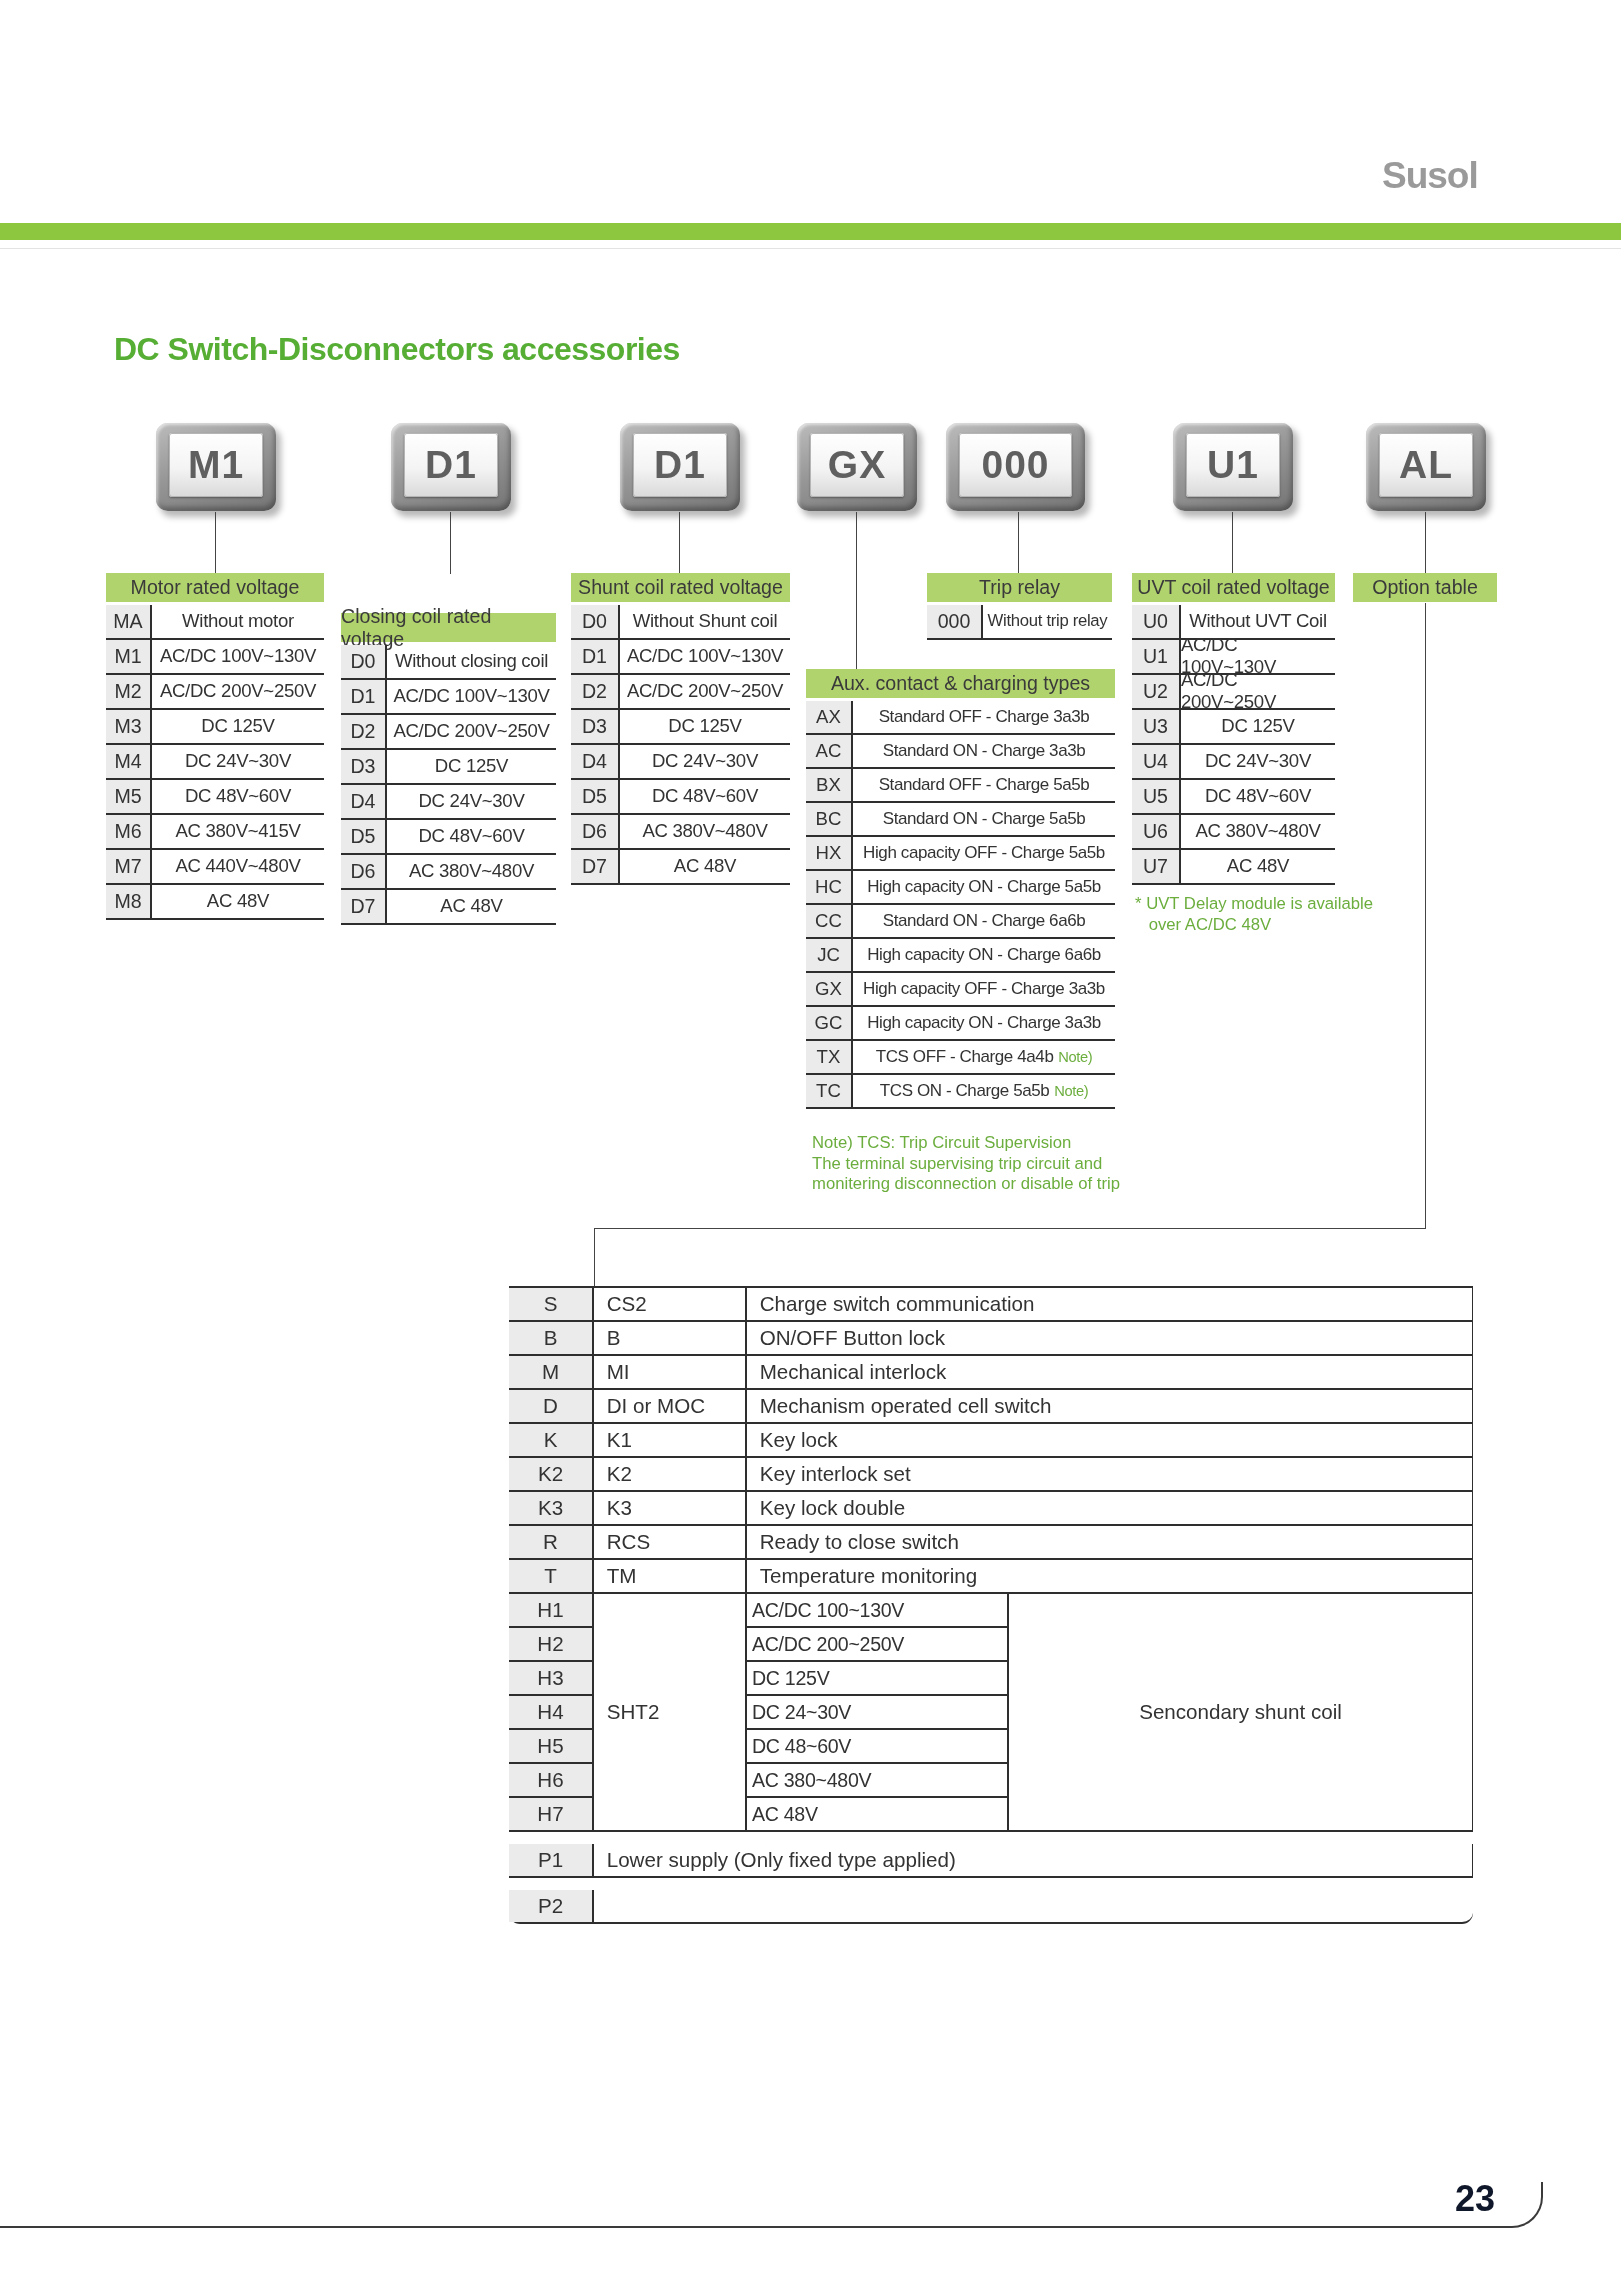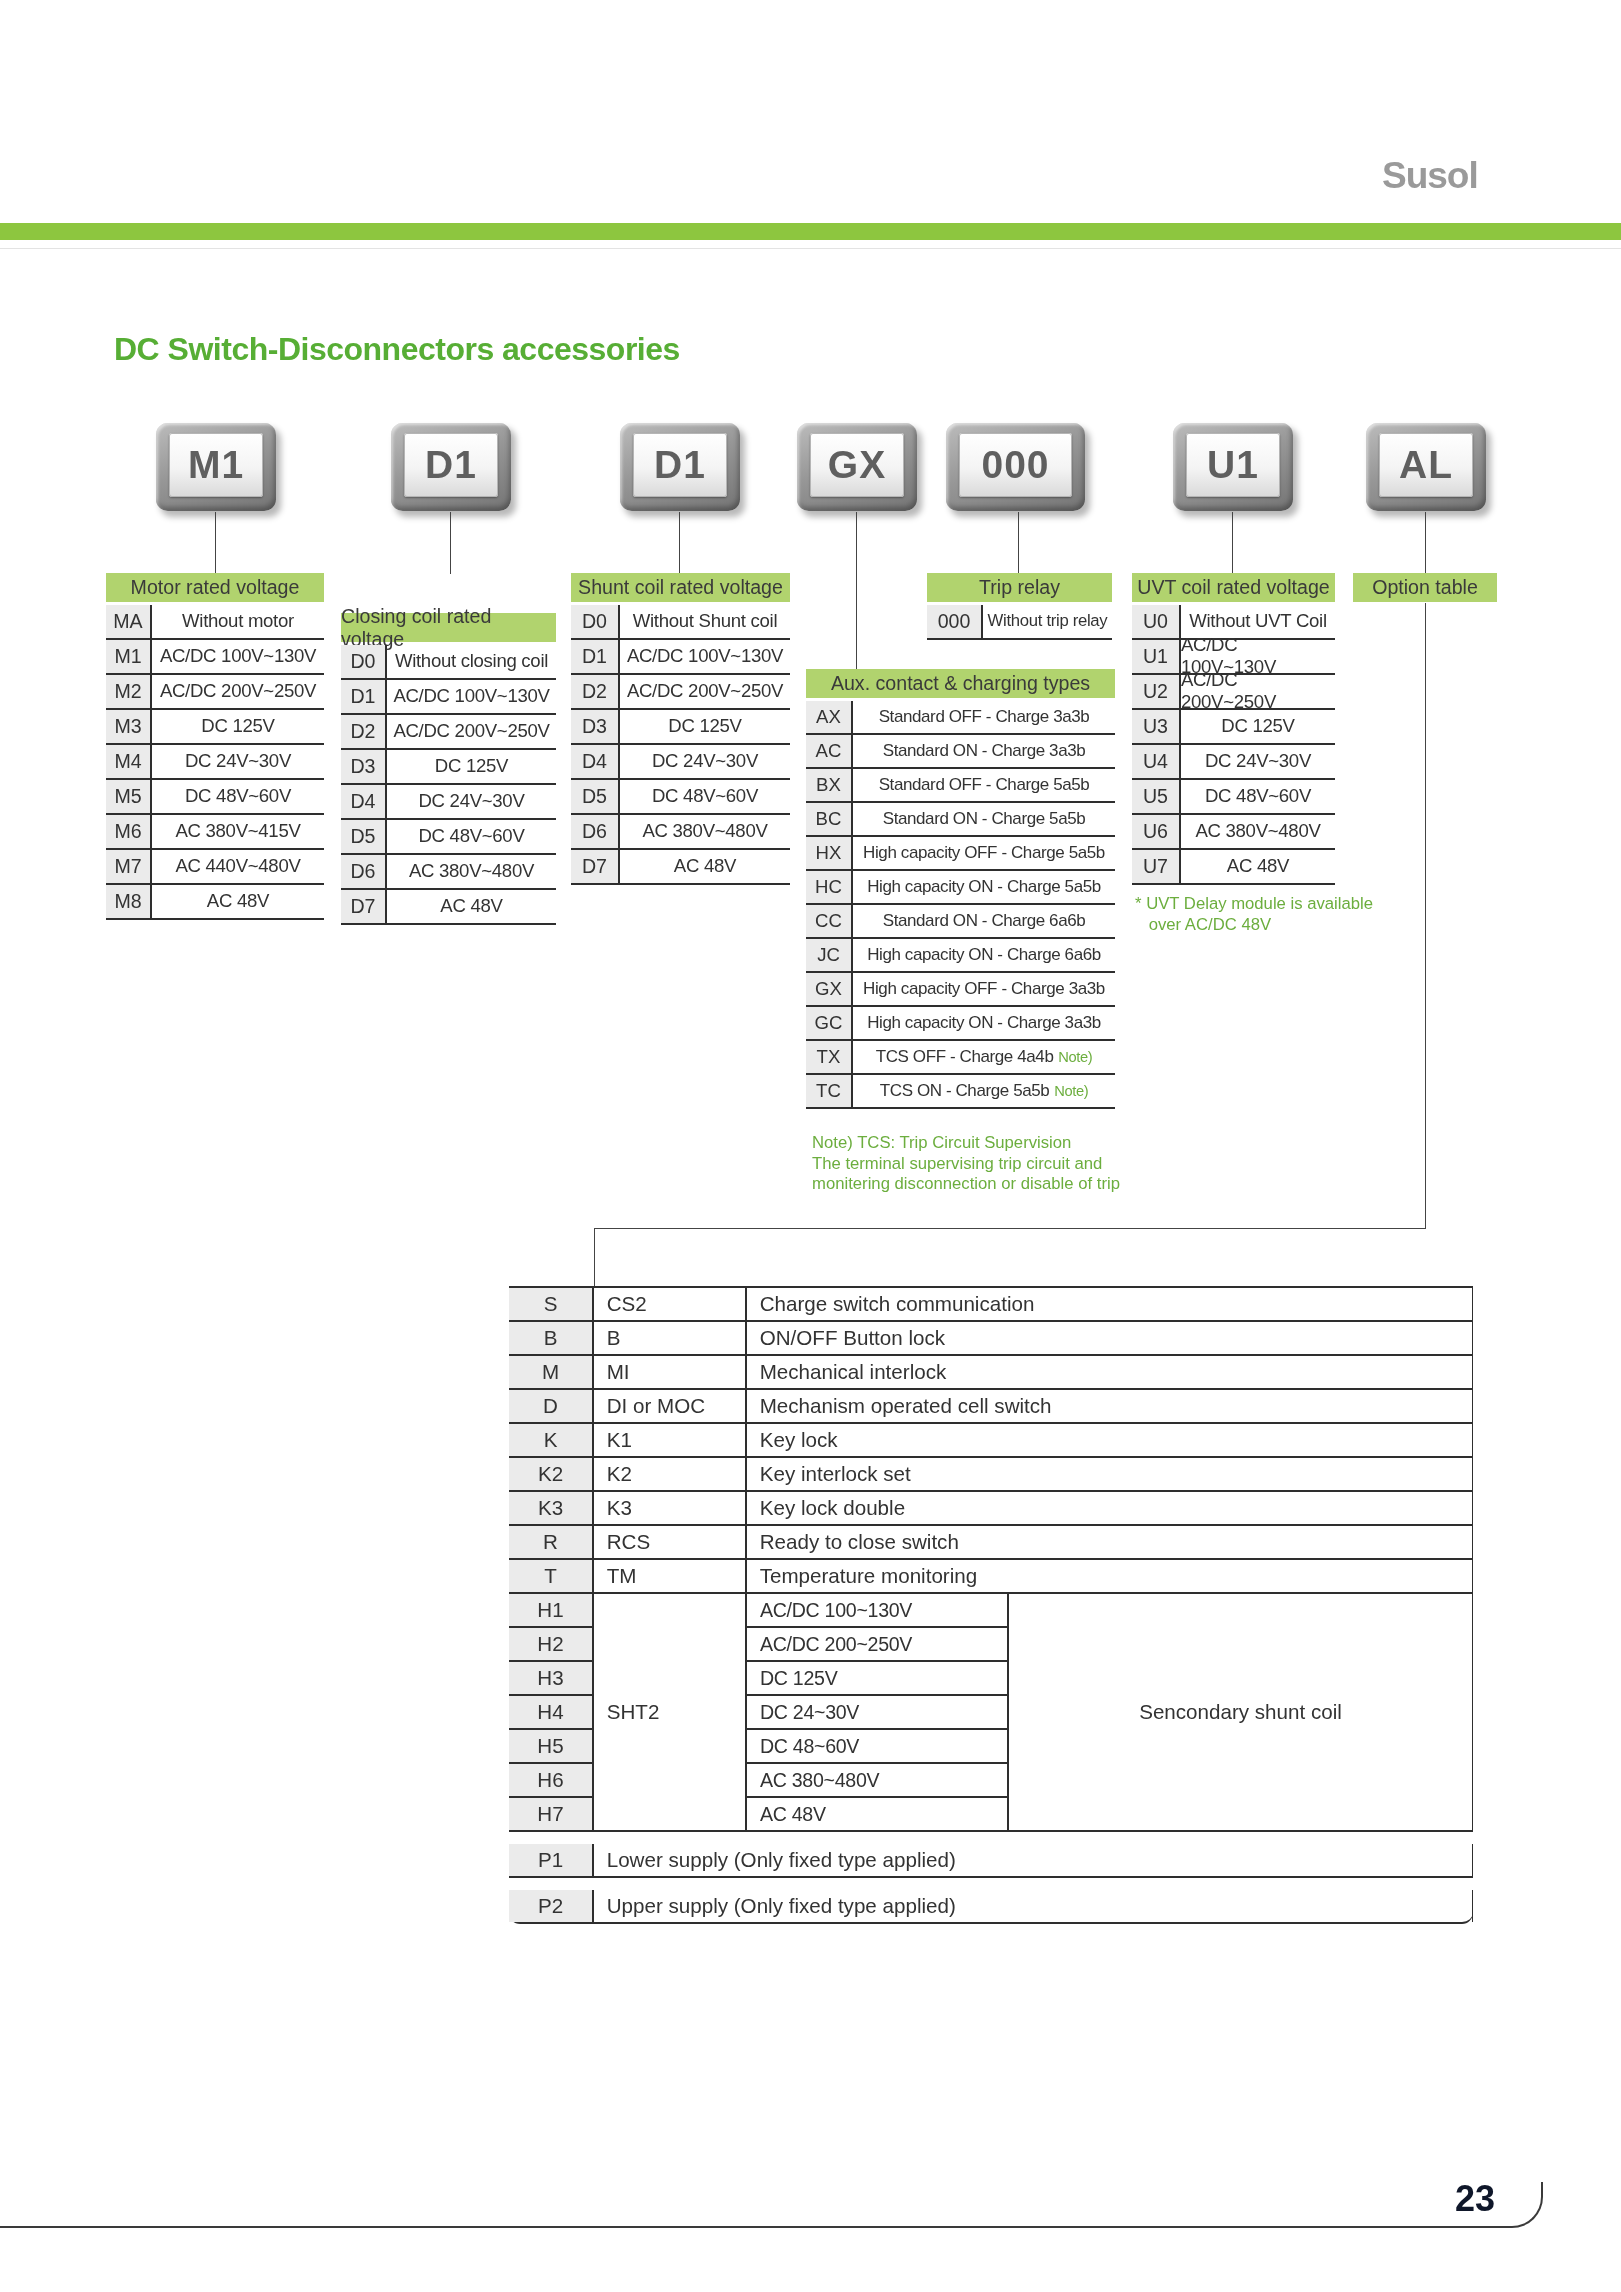--- a/index.html
+++ b/index.html
@@ -95,21 +95,21 @@
   .hblock { display:flex; align-items:stretch; border-bottom:2px solid var(--line-dark,#2e2e2e); }
   .hcodes { width:85px; display:flex; flex-direction:column; }
   .hcode {
     height:34px; background:var(--id-gray,#ebebeb); border-right:2px solid var(--line-dark,#2e2e2e);
     border-bottom:2px solid var(--line-dark,#2e2e2e);
     display:flex; align-items:center; justify-content:center;
   }
   .hcode:last-child { border-bottom:none; height:32px; }
   .hname { width:153px; border-right:2px solid var(--line-dark,#2e2e2e); display:flex; align-items:center; padding-left:12.7px; }
   .hvolts { width:262px; border-right:2px solid var(--line-dark,#2e2e2e); display:flex; flex-direction:column; }
-  .hvolt { height:34px; border-bottom:2px solid var(--line-dark,#2e2e2e); display:flex; align-items:center; padding-left:13px; font-size:19.6px; letter-spacing:-0.3px; }
+  .hvolt { height:34px; border-bottom:2px solid var(--line-dark,#2e2e2e); display:flex; align-items:center; padding-left:5px; font-size:19.6px; letter-spacing:-0.3px; }
   .hvolt:last-child { border-bottom:none; height:32px; }
   .hmerged { flex:1; display:flex; align-items:center; justify-content:center; border-right:1px solid var(--line-dark,#2e2e2e); }
   .prow { display:flex; align-items:stretch; height:34px; border-bottom:2px solid var(--line-dark,#2e2e2e);margin-top:12px; }
   .prow:last-child { border-bottom:2.9px solid var(--line-dark,#2e2e2e); height:34px;border-radius:11px; }
   .pdesc { flex:1; display:flex; align-items:center; padding-left:12.7px; border-right:1px solid var(--line-dark,#2e2e2e); }
   
   .footer-corner {
     position:absolute; left:0; top:2182px; width:1543px; height:46px;
     border-bottom:2px solid #3a3a3a; border-right:2px solid #3a3a3a; border-bottom-right-radius:31px;
   }
@@ -534,21 +534,20 @@
           <div class="hvolt">AC 48V</div>
         </div>
         <div class="hmerged">Sencondary shunt coil</div>
       </div>
       <div class="prow">
         <div class="oc1">P1</div>
         <div class="pdesc">Lower supply (Only fixed type applied)</div>
       </div>
       <div class="prow">
         <div class="oc1">P2</div>
-        <div class="pdesc">Upper supply (Only fixed type applied)</div>
       </div>
     </div>
 
   <div class="footer-corner"></div>
   <div class="pageno">23</div>
 
 </div>
 
 
 </body></html>

